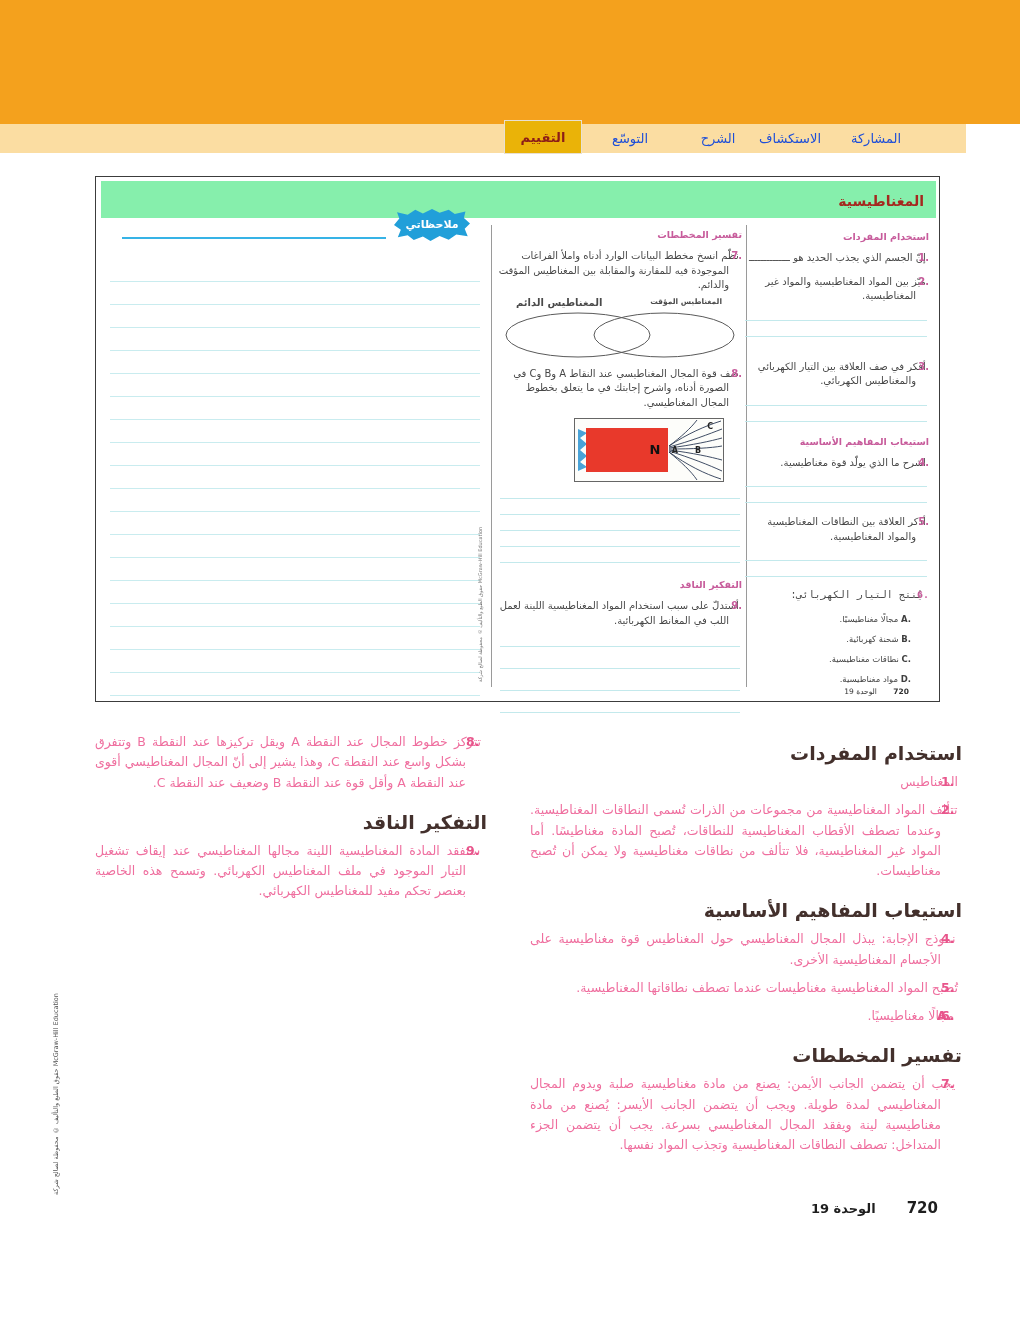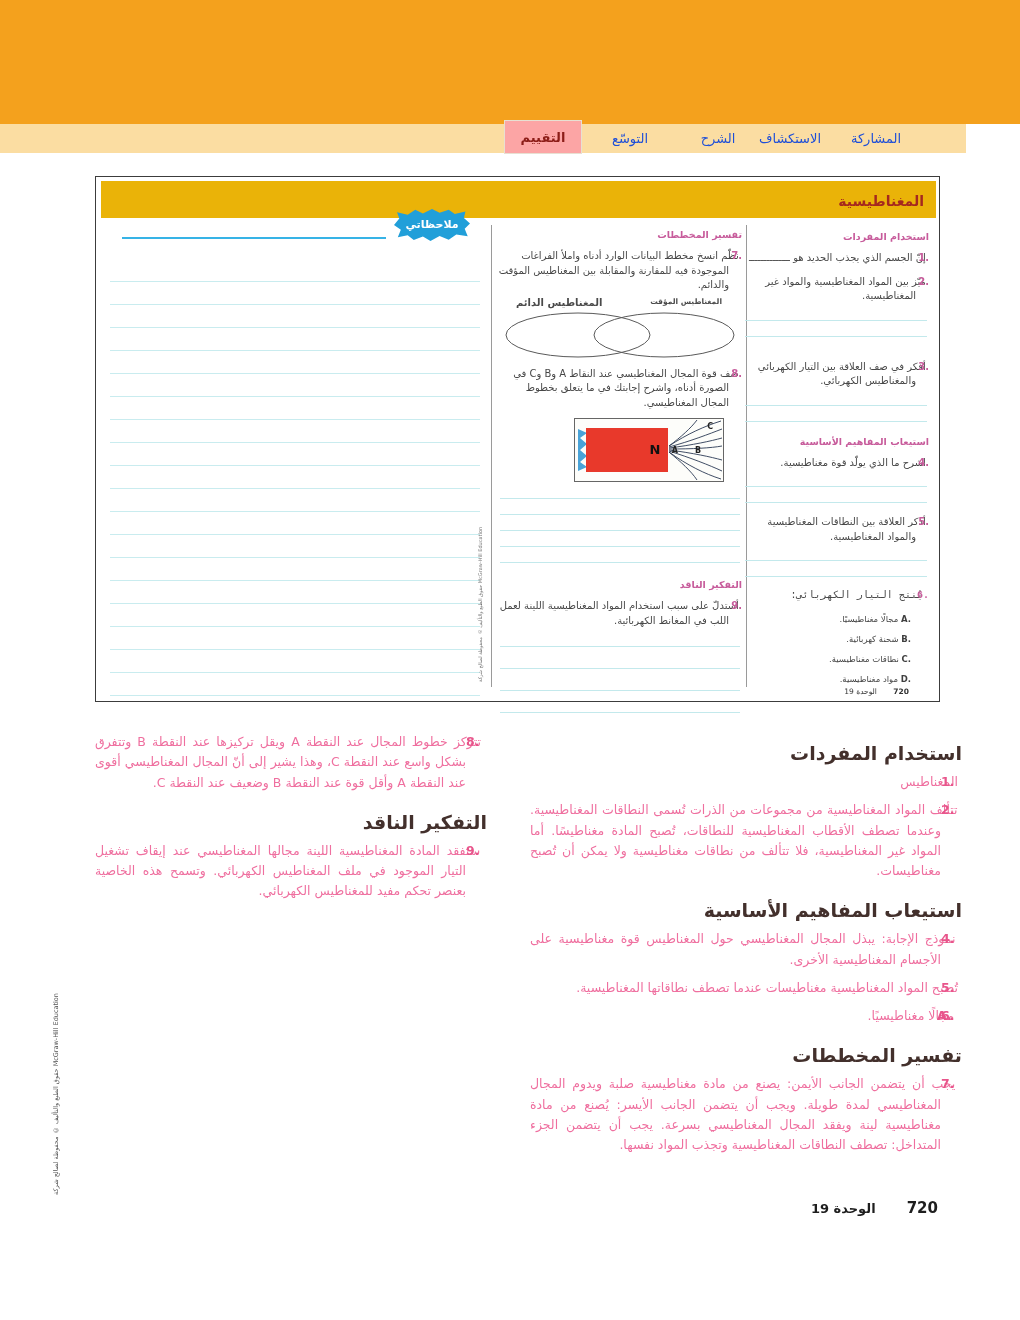--- a/index.html
+++ b/index.html
@@ -4,24 +4,24 @@
 <style>
   html,body{margin:0;padding:0;}
   body{
     width:1020px;height:1320px;position:relative;background:#ffffff;
     font-family:"DejaVu Sans",sans-serif;overflow:hidden;
   }
   
   .top-band{position:absolute;left:0;top:0;width:1020px;height:124px;background:#f4a11d;}
   .tab-strip{position:absolute;left:0;top:124px;width:966px;height:29px;background:#fbdda2;}
   .tab{position:absolute;top:0;height:29px;line-height:29px;font-size:13px;color:#1d4ed8;text-align:center;cursor:pointer;}
-  .tab.active{background:#fca5a5;color:#8c1d18;font-weight:bold;top:-3px;height:32px;line-height:34px;box-shadow:0 0 0 1px #e8e0d2;}
+  .tab.active{background:#eab308;color:#8c1d18;font-weight:bold;top:-3px;height:32px;line-height:34px;box-shadow:0 0 0 1px #e8e0d2;}
   
   .worksheet{position:absolute;left:95px;top:176px;width:843px;height:524px;border:1px solid #3c3c3c;background:#fff;}
-  .ws-banner{position:absolute;left:5px;right:3px;top:4px;height:37px;background:#eab308;}
+  .ws-banner{position:absolute;left:5px;right:3px;top:4px;height:37px;background:#86efac;}
   .ws-title{position:absolute;right:12px;top:0;height:37px;line-height:40px;font-size:14px;font-weight:bold;color:#a5281f;}
   .ws-divider{position:absolute;top:48px;bottom:14px;width:1px;background:#9a9a9a;}
   .ws-col{position:absolute;direction:rtl;text-align:right;}
   .ws-h{font-size:9.5px;font-weight:bold;color:#c75b9b;margin:6px 0 0;}
   .ws-q{font-size:10px;color:#474747;line-height:1.45;margin:9px 0 0;padding-right:13px;text-indent:-13px;}
   .num{color:#c75b9b;font-weight:bold;direction:ltr;unicode-bidi:embed;display:inline-block;}
   .letter{color:#3f3f3f;font-weight:bold;direction:ltr;unicode-bidi:embed;display:inline-block;}
   .opt{font-size:8.5px;color:#474747;margin:10px 18px 0 0;}
   .blank{height:1px;background:#c3e9ec;margin:15px 2px 0;}
   

